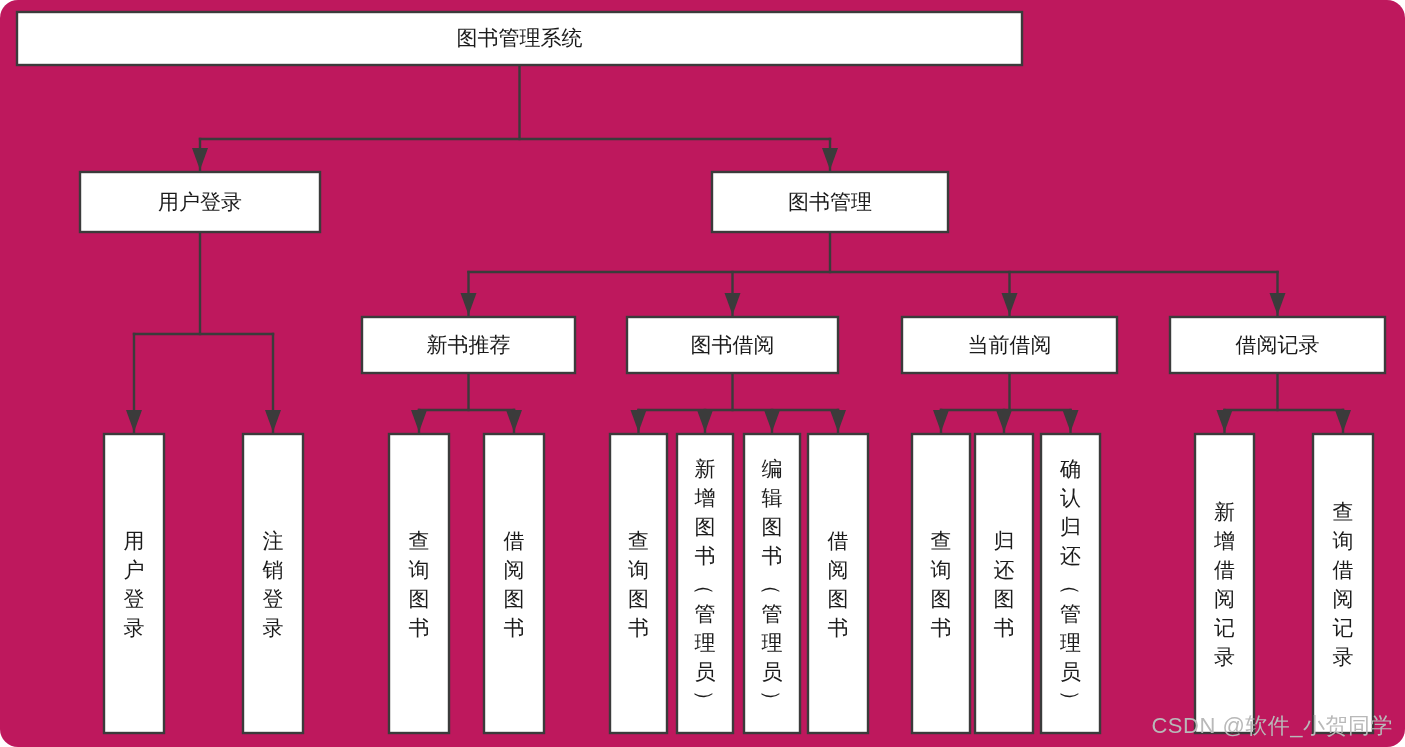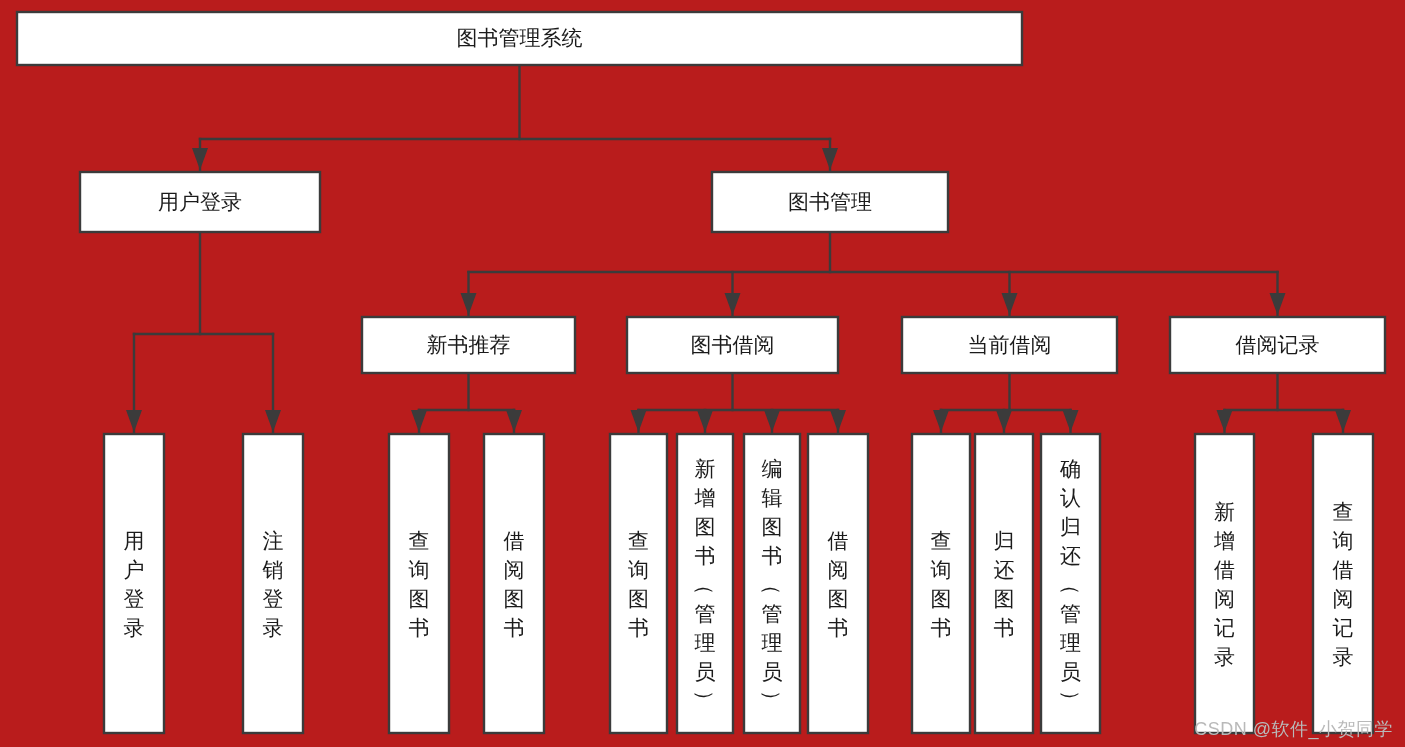--- a/index.html
+++ b/index.html
@@ -11,21 +11,22 @@
   body {
     width: 1405px;
     height: 747px;
     font-family: "Liberation Sans", "DejaVu Sans", sans-serif;
     overflow: hidden;
   }
   #diagram-root {
     position: relative;
     width: 1405px;
     height: 747px;
-    background: #b91c1c;
+    background: #be185d;
+    border-radius: 18px;
   }
   svg.diagram-canvas {
     position: absolute;
     left: 0;
     top: 0;
     width: 1405px;
     height: 747px;
   }
   .node-box {
     fill: #ffffff;
@@ -53,21 +54,21 @@
     fill: #1b1b1b;
     font-family: "Liberation Sans", "DejaVu Sans", sans-serif;
     font-size: 21px;
     text-anchor: middle;
   }
   .watermark-text {
     position: absolute;
     right: 12px;
     bottom: 6px;
     font-family: "Liberation Sans", "DejaVu Sans", sans-serif;
-    font-size: 18px;
+    font-size: 22px;
     color: #b9b9b9;
     white-space: nowrap;
     letter-spacing: 0.5px;
     user-select: none;
   }
 </style>
 </head>
 <body>
 
 <div id="diagram-root">

